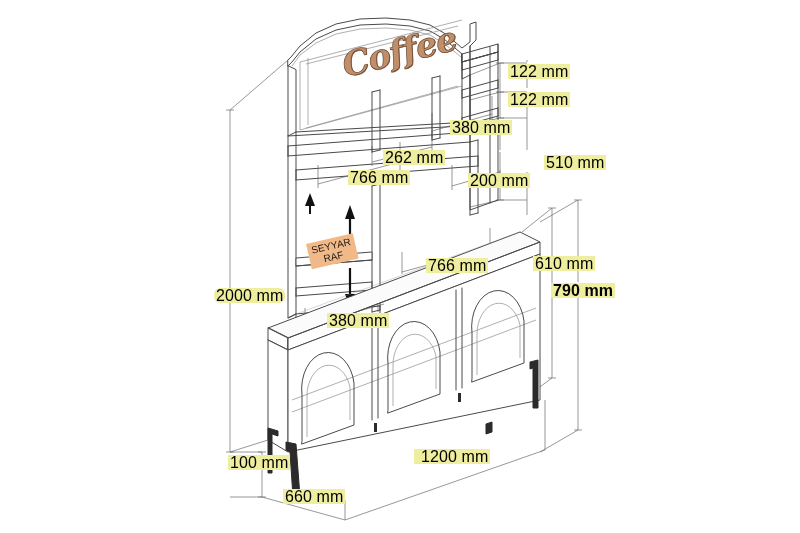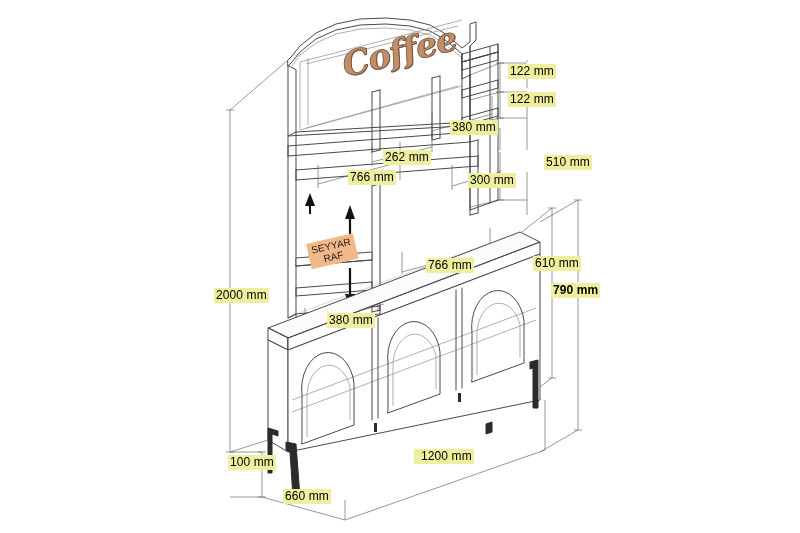--- a/index.html
+++ b/index.html
@@ -8,21 +8,21 @@
     width:800px;height:533px;overflow:hidden;position:relative;
     font-family:"Liberation Sans", sans-serif;
   }
   #stage{position:absolute;left:0;top:0;width:800px;height:533px;background:#fff;}
   svg#drawing{position:absolute;left:0;top:0;width:800px;height:533px;display:block;}
 
   
   .dim{
     position:absolute;
     font-family:"Liberation Sans", sans-serif;
-    font-size:12px;
+    font-size:16px;
     line-height:13px;
     color:#000;
     background:#eeee9e;
     padding:1px 2px 1px 2px;
     white-space:nowrap;
     letter-spacing:0.1px;
   }
   .tag-shelf{
     position:absolute;
     background:#f2b988;
@@ -281,32 +281,32 @@
 
       <path class="leg" d="M268,428 L278,431 L278,436 L272,434 L272,473 L268,473 Z"></path>
 
       <path class="leg" d="M530,362 L538,360 L538,408 L533,408 L533,368 L530,369 Z"></path>
 
       <path class="leg" d="M486,424 L492,422 L492,432 L486,434 Z"></path>
     </g>
 
   </svg>
 
-  <div class="dim" style="left:214px; top:288px;">2000 mm</div>
+  <div class="dim" style="left:214px; top:288px;border-radius:6px;">2000 mm</div>
   <div class="dim" style="left:228px; top:455px;">100 mm</div>
   <div class="dim" style="left:283px; top:489px;">660 mm</div>
   <div class="dim" style="left:414px; top:449px;padding-left:7px;">1200 mm</div>
 
   <div class="dim" style="left:508px; top:64px;">122 mm</div>
   <div class="dim" style="left:508px; top:92px;">122 mm</div>
   <div class="dim" style="left:450px; top:120px;">380 mm</div>
   <div class="dim" style="left:504px; top:155px;margin-left:40px;">510 mm</div>
   <div class="dim" style="left:383px; top:150px;">262 mm</div>
   <div class="dim" style="left:348px; top:170px;">766 mm</div>
-  <div class="dim" style="left:468px; top:173px;">300 mm</div>
+  <div class="dim" style="left:468px; top:173px;">200 mm</div>
 
   <div class="dim" style="left:426px; top:258px;">766 mm</div>
   <div class="dim" style="left:533px; top:256px;">610 mm</div>
   <div class="dim" style="left:551px; top:283px;font-weight:bold;">790 mm</div>
   <div class="dim" style="left:327px; top:313px;">380 mm</div>
 
   <div class="tag-shelf" style="left:306px; top:244px; transform:rotate(-13deg); transform-origin:left top;">
     <div>SEYYAR</div>
     <div>RAF</div>
   </div>

